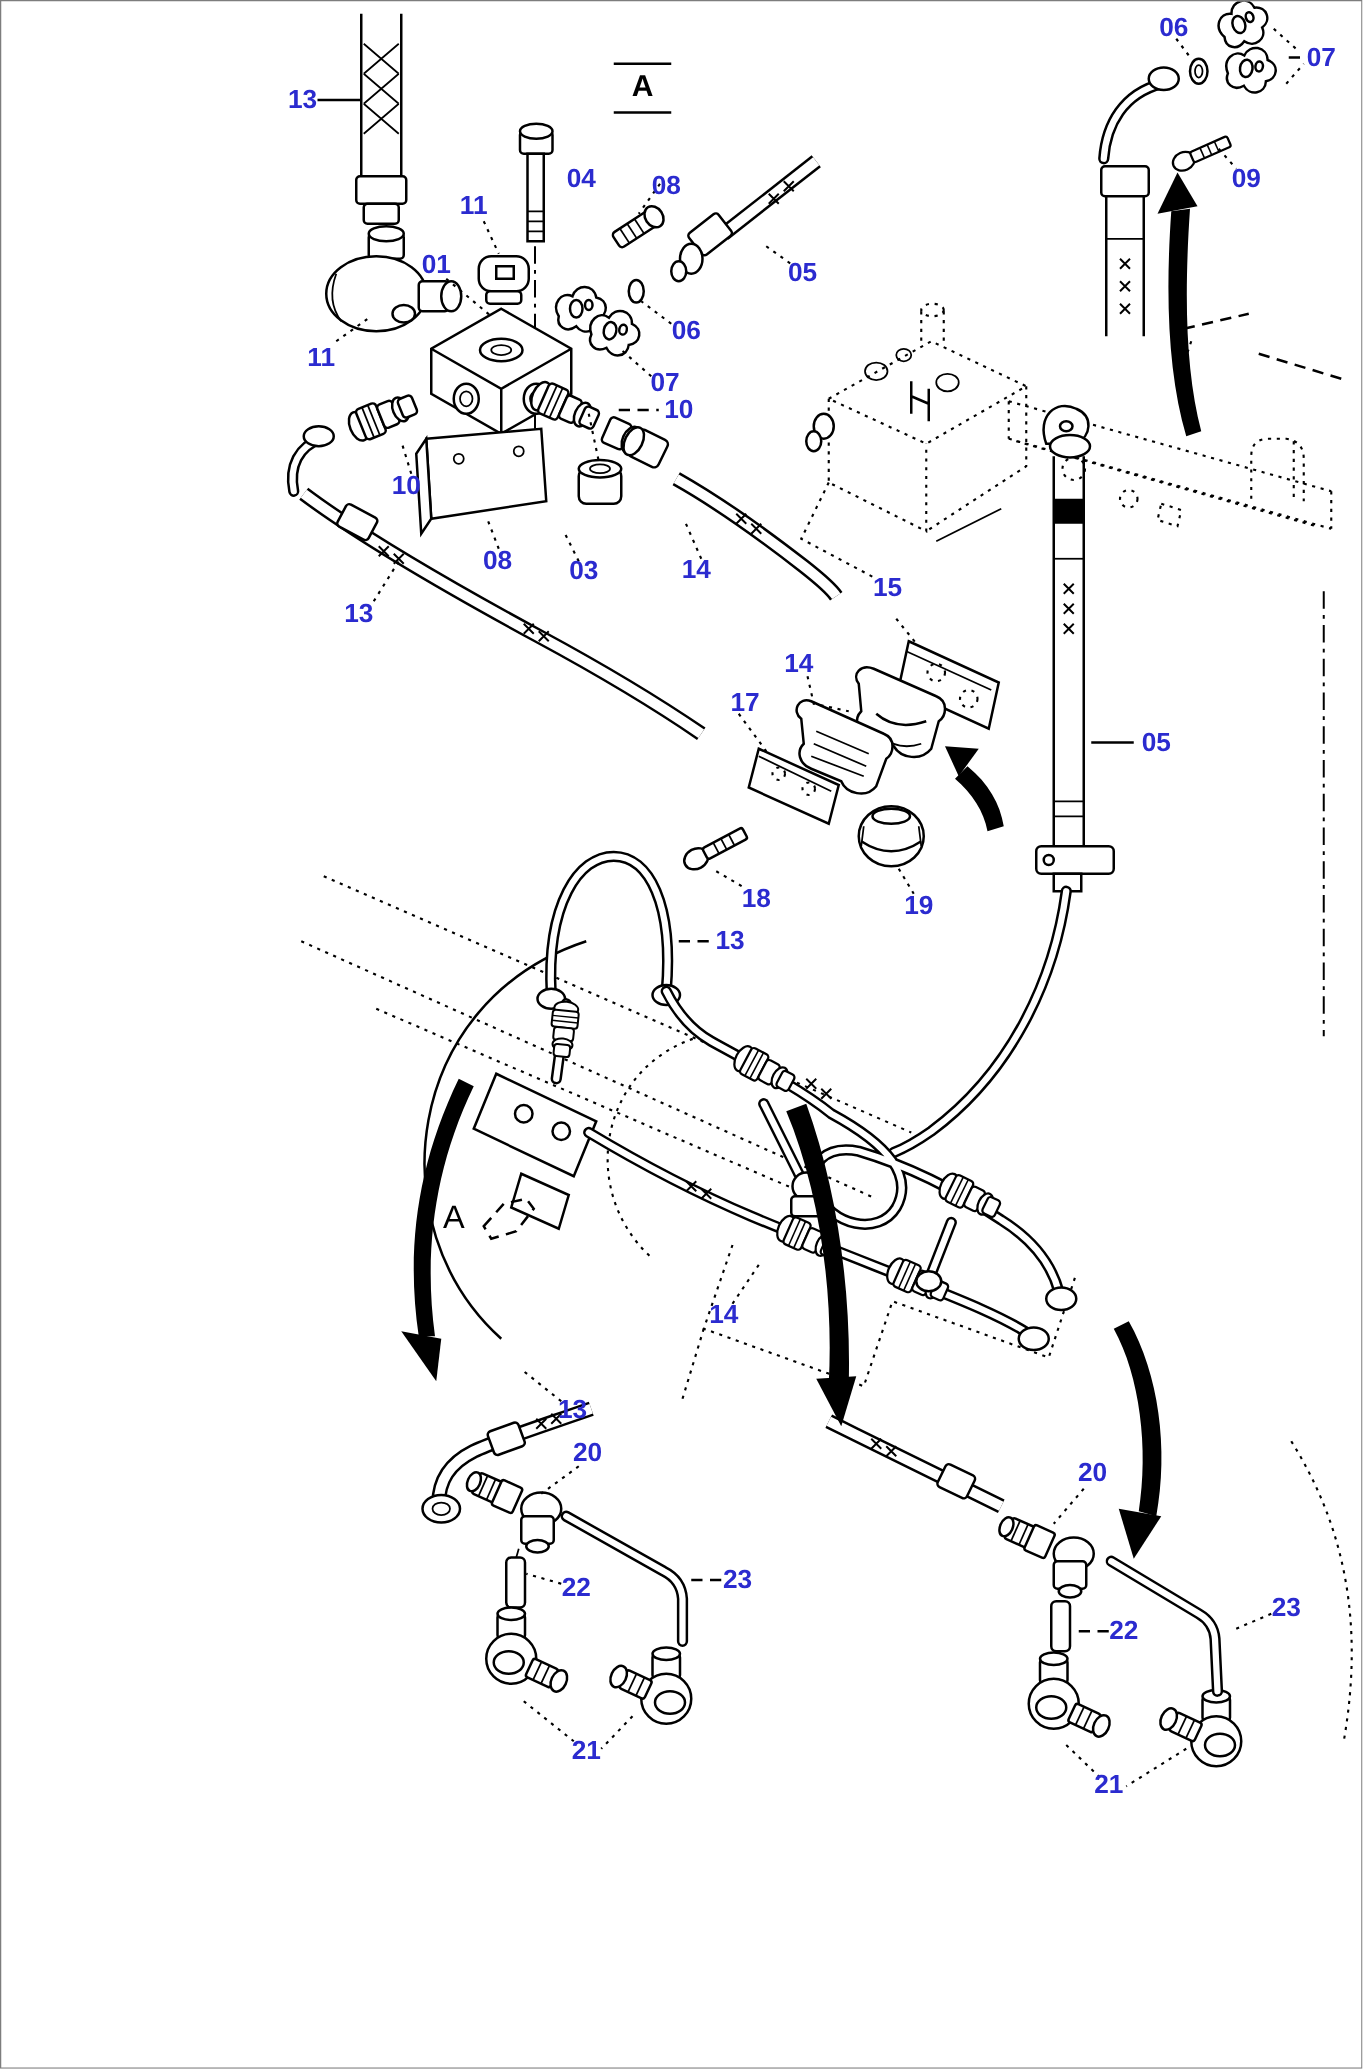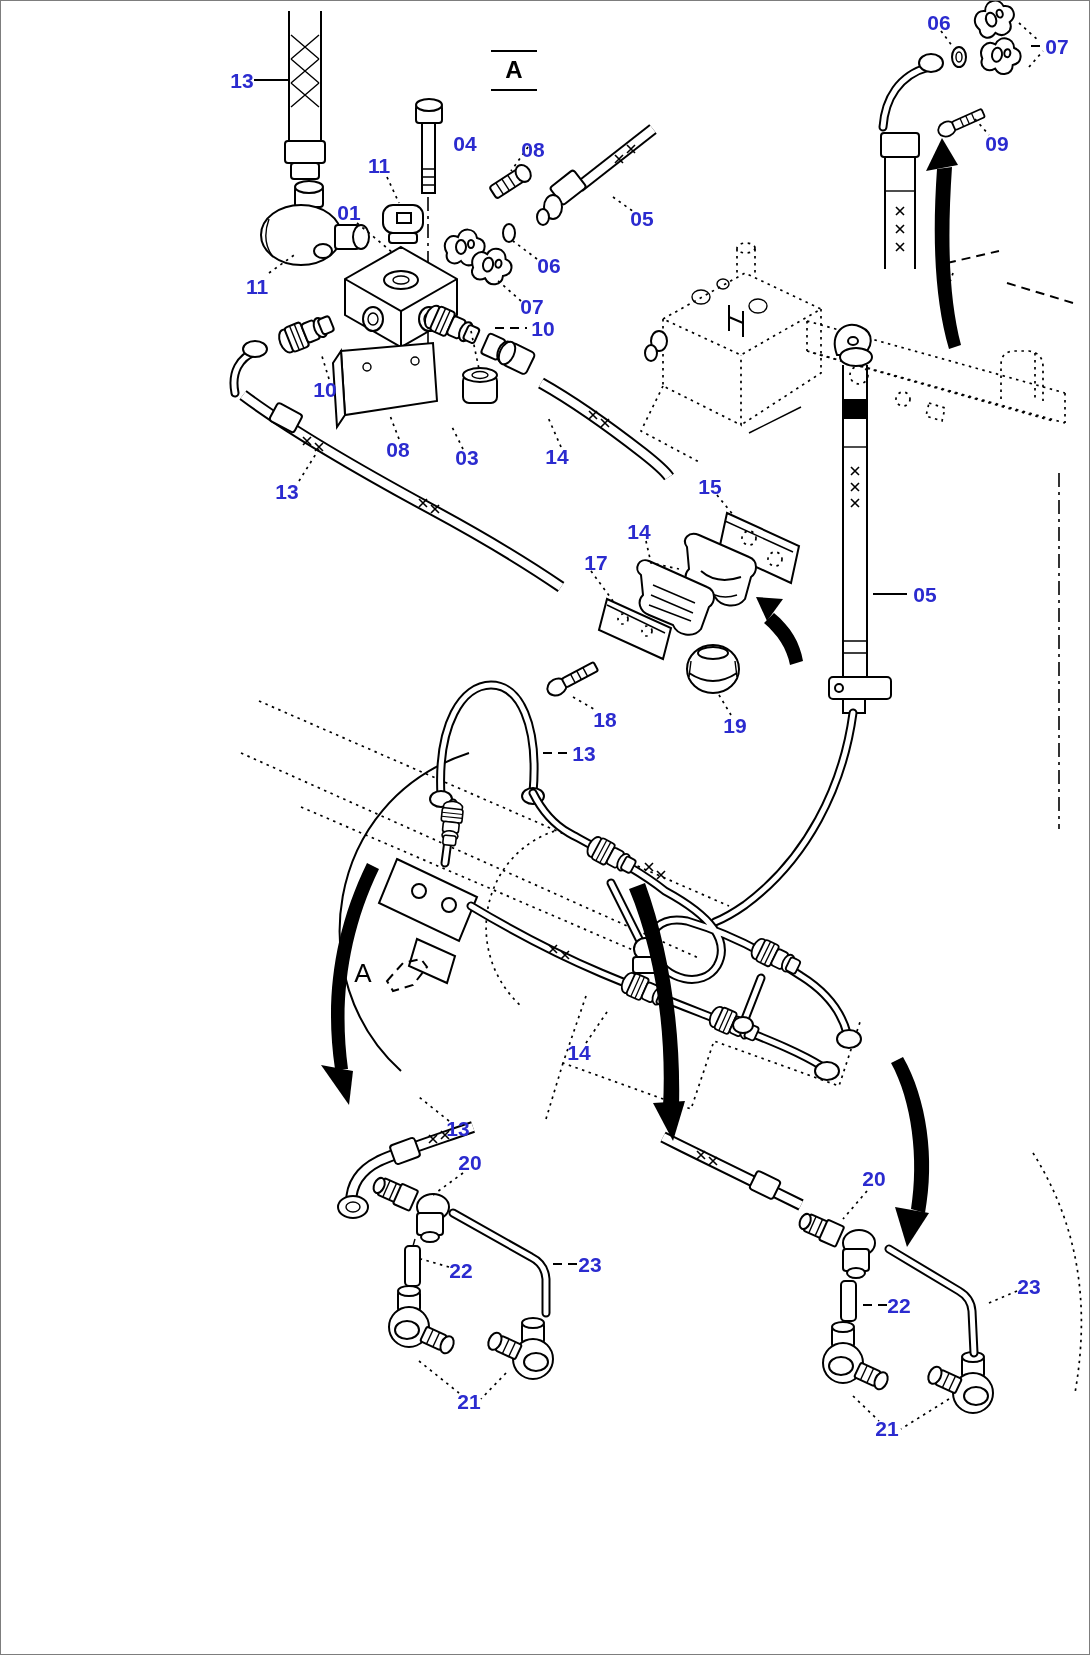--- a/index.html
+++ b/index.html
@@ -503,21 +503,21 @@
       <div class="callout" style="left: 324px; top: 388px;">10</div>
       <div class="callout" style="left: 542px; top: 327px;">10</div>
       <div class="callout" style="left: 256px; top: 285px;">11</div>
       <div class="callout" style="left: 378px; top: 164px;">11</div>
       <div class="callout" style="left: 241px; top: 79px;">13</div>
       <div class="callout" style="left: 286px; top: 490px;">13</div>
       <div class="callout" style="left: 583px; top: 752px;">13</div>
       <div class="callout" style="left: 457px; top: 1127px;">13</div>
       <div class="callout" style="left: 556px; top: 455px;">14</div>
       <div class="callout" style="left: 578px; top: 1051px;">14</div>
-      <div class="callout" style="left: 709px; top: 485px;">15</div>
+      <div class="callout" style="left: 709px; top: 469px;">15</div>
       <div class="callout" style="left: 638px; top: 530px;">14</div>
       <div class="callout" style="left: 581px; top: 561px; margin-left: 14px;">17</div>
       <div class="callout" style="left: 604px; top: 718px; text-align: right;">18</div>
       <div class="callout" style="left: 734px; top: 724px;">19</div>
       <div class="callout" style="left: 469px; top: 1161px;">20</div>
       <div class="callout" style="left: 873px; top: 1177px;">20</div>
       <div class="callout" style="left: 468px; top: 1400px;">21</div>
       <div class="callout" style="left: 886px; top: 1427px;">21</div>
       <div class="callout" style="left: 460px; top: 1269px;">22</div>
       <div class="callout" style="left: 898px; top: 1304px;">22</div>

